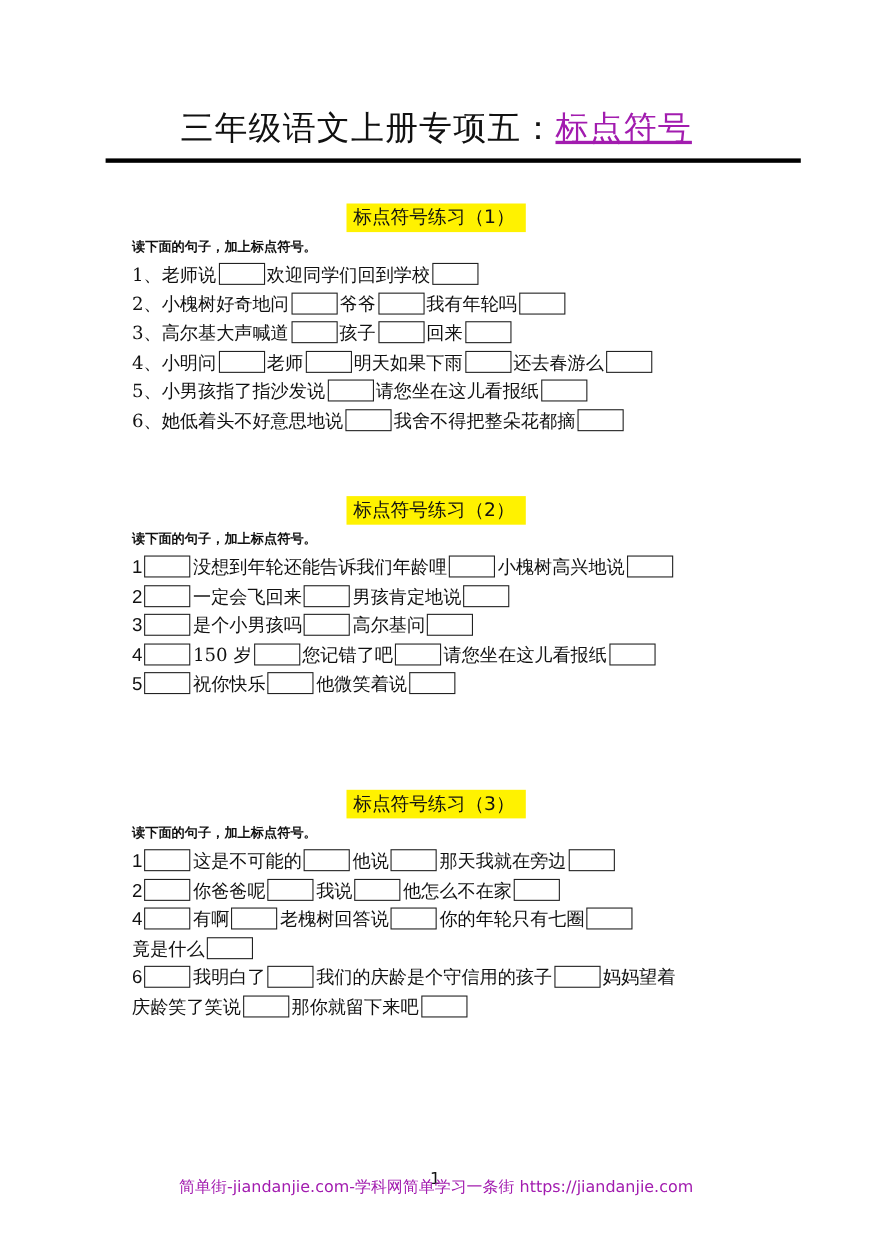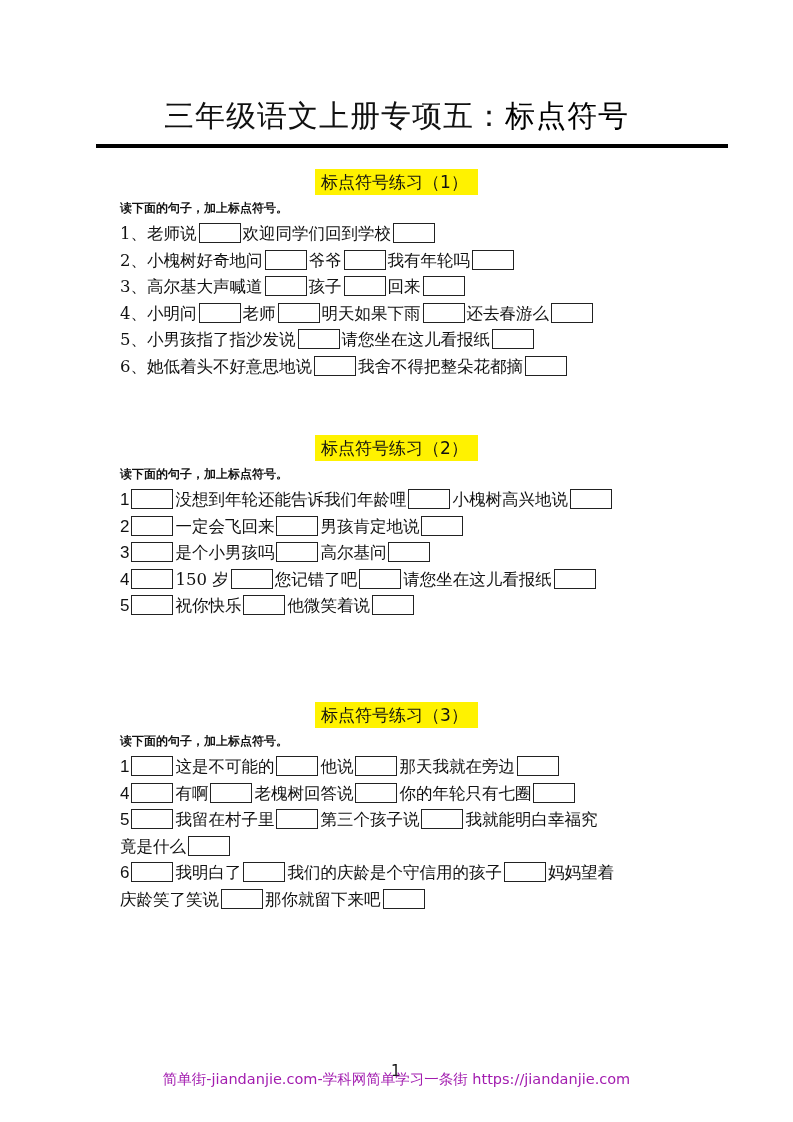--- a/index.html
+++ b/index.html
@@ -1,20 +1,20 @@
 <!DOCTYPE html>
 <html><head>
 <meta charset="utf-8">
 <style>
   html,body{margin:0;padding:0;background:#fff;}
   body{width:793px;height:1122px;position:relative;overflow:hidden;font-family:"DejaVu Serif","Liberation Serif",serif;color:#111;}
   .title{position:absolute;left:0;width:793px;top:96px;text-align:center;font-size:30px;font-weight:normal;letter-spacing:1px;}
-  .title .red{color:#000000;}
+  .title .red{color:#a21caf;text-decoration:underline;}
   .title-rule{position:absolute;left:96px;width:632px;top:144px;height:4px;background:#000;}
-  .section{position:absolute;left:120px;width:590px;}
+  .section{position:absolute;left:120px;width:590px;margin-top:16px;}
   .sec-title{text-align:center;height:26px;margin-left:-120px;width:793px;}
   .sec-title span{display:inline-block;background:#fff200;font-size:17px;line-height:26px;padding:0 10px 0 6px;font-family:"DejaVu Sans","Liberation Sans",sans-serif;}
   .instr{font-size:12px;font-weight:bold;line-height:26px;height:26px;font-family:"DejaVu Sans","Liberation Sans",sans-serif;}
   .line{font-size:16.5px;line-height:26.5px;white-space:nowrap;}
   .box{display:inline-block;width:40px;height:18px;border:1.5px solid #222;vertical-align:-4px;margin:0 2px;}
   .num{font-family:"Liberation Sans","DejaVu Sans",sans-serif;font-size:17px;}
   .footer{position:absolute;top:1070px;left:0;width:793px;text-align:center;font-size:14.5px;color:#a21caf;font-family:"DejaVu Sans","Liberation Sans",sans-serif;}
   .pagenum{position:absolute;top:1062px;left:391px;font-size:15px;color:#111;font-family:"DejaVu Sans",sans-serif;}
 </style>
 </head>
@@ -46,22 +46,22 @@
       <div class="line"><span class="num">4</span><span class="box"></span><span>150 岁</span><span class="box"></span><span>您记错了吧</span><span class="box"></span><span>请您坐在这儿看报纸</span><span class="box"></span></div>
       <div class="line"><span class="num">5</span><span class="box"></span><span>祝你快乐</span><span class="box"></span><span>他微笑着说</span><span class="box"></span></div>
     </div>
 </div>
 
 <div class="section" style="top:702px;">
   <div class="sec-title"><span>标点符号练习（3）</span></div>
   <div class="instr">读下面的句子，加上标点符号。</div>
   <div class="lines">
       <div class="line"><span class="num">1</span><span class="box"></span><span>这是不可能的</span><span class="box"></span><span>他说</span><span class="box"></span><span>那天我就在旁边</span><span class="box"></span></div>
+      <div class="line"><span class="num">2</span><span class="box"></span><span>你爸爸呢</span><span class="box"></span><span>我说</span><span class="box"></span><span>他怎么不在家</span><span class="box"></span></div>
       <div class="line"><span class="num">4</span><span class="box"></span><span>有啊</span><span class="box"></span><span>老槐树回答说</span><span class="box"></span><span>你的年轮只有七圈</span><span class="box"></span></div>
-      <div class="line"><span class="num">5</span><span class="box"></span><span>我留在村子里</span><span class="box"></span><span>第三个孩子说</span><span class="box"></span><span>我就能明白幸福究</span></div>
       <div class="line"><span>竟是什么</span><span class="box"></span></div>
       <div class="line"><span class="num">6</span><span class="box"></span><span>我明白了</span><span class="box"></span><span>我们的庆龄是个守信用的孩子</span><span class="box"></span><span>妈妈望着</span></div>
       <div class="line"><span>庆龄笑了笑说</span><span class="box"></span><span>那你就留下来吧</span><span class="box"></span></div>
     </div>
 </div>
 
 <div class="pagenum">1</div>
 <div class="footer">简单街-jiandanjie.com-学科网简单学习一条街 https://jiandanjie.com</div>
 
 </body></html>

